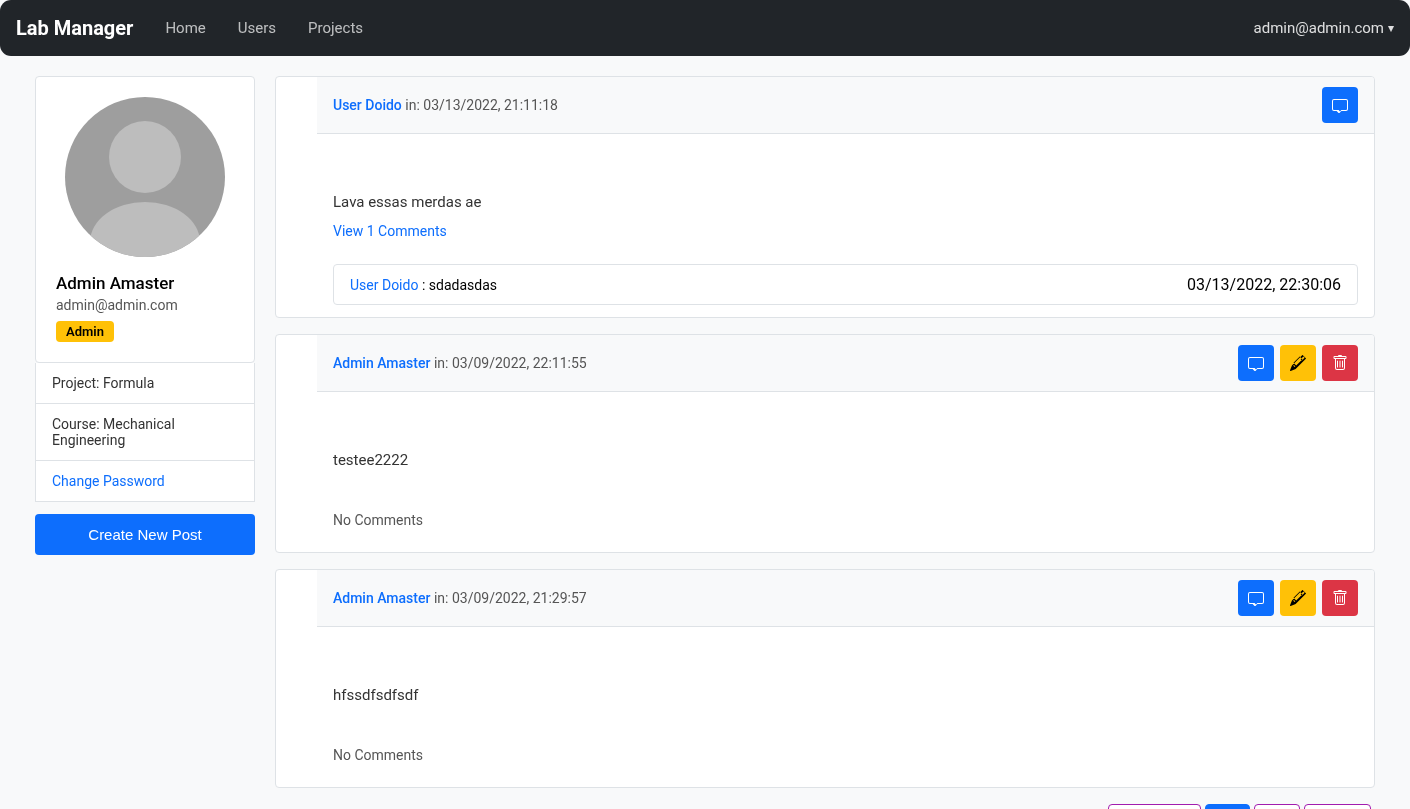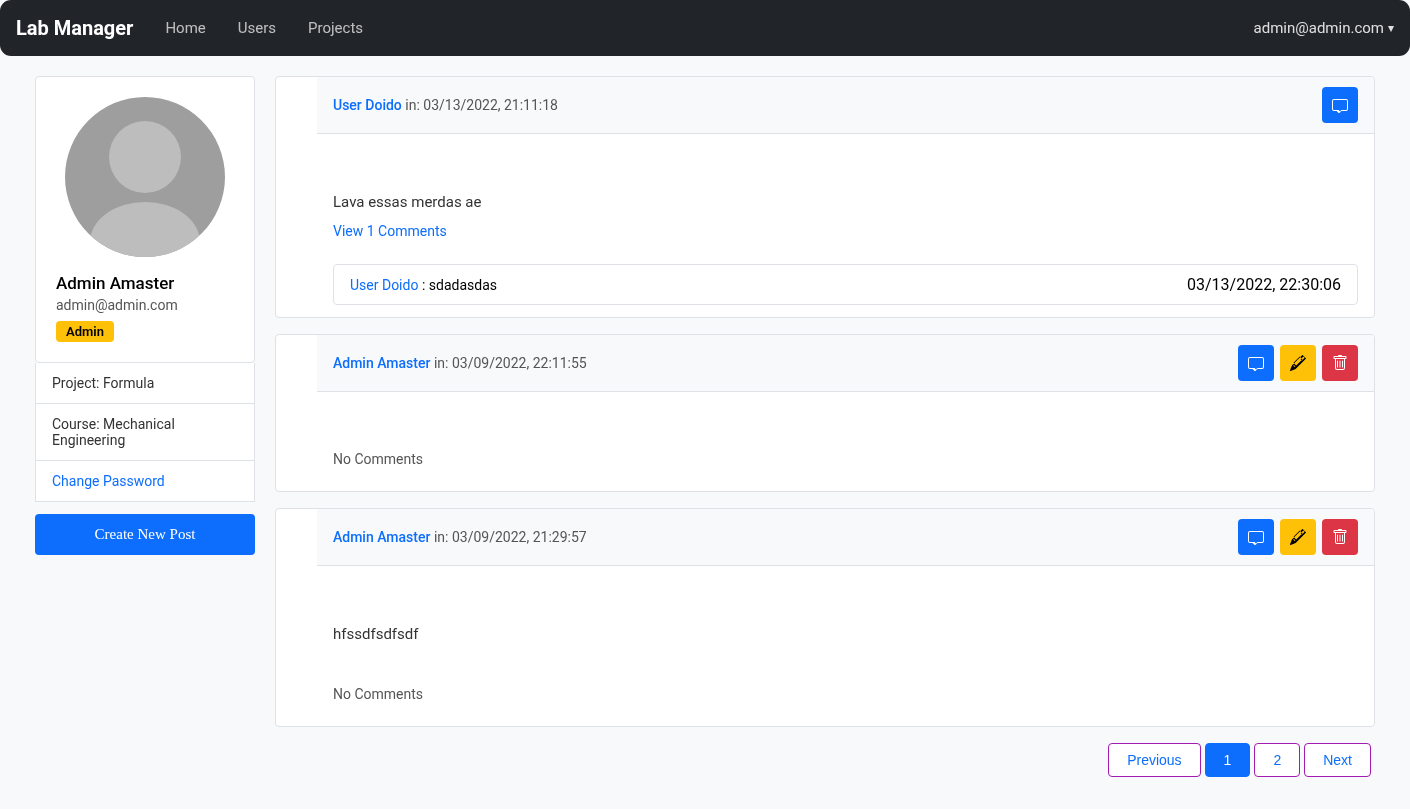--- a/index.html
+++ b/index.html
@@ -132,21 +132,20 @@
       background: #0d6efd;
       color: white;
       border: none;
       border-radius: 4px;
       padding: 12px;
       font-size: 15px;
       font-weight: 500;
       cursor: pointer;
       margin-top: 12px;
       text-align: center;
-      font-family: Liberation Serif, serif;
     }
 
     
     .posts-area {
       flex: 1;
     }
 
     
     .post-card {
       background: white;
@@ -343,20 +342,21 @@
           </button>
           <button class="btn-icon btn-red" title="Delete">
             <svg width="16" height="16" fill="white" viewBox="0 0 16 16">
               <path d="M5.5 5.5A.5.5 0 0 1 6 6v6a.5.5 0 0 1-1 0V6a.5.5 0 0 1 .5-.5zm2.5 0a.5.5 0 0 1 .5.5v6a.5.5 0 0 1-1 0V6a.5.5 0 0 1 .5-.5zm3 .5a.5.5 0 0 0-1 0v6a.5.5 0 0 0 1 0V6z"></path>
               <path fill-rule="evenodd" d="M14.5 3a1 1 0 0 1-1 1H13v9a2 2 0 0 1-2 2H5a2 2 0 0 1-2-2V4h-.5a1 1 0 0 1-1-1V2a1 1 0 0 1 1-1H6a1 1 0 0 1 1-1h2a1 1 0 0 1 1 1h3.5a1 1 0 0 1 1 1v1zM4.118 4 4 4.059V13a1 1 0 0 0 1 1h6a1 1 0 0 0 1-1V4.059L11.882 4H4.118zM2.5 3V2h11v1h-11z"></path>
             </svg>
           </button>
         </div>
       </div>
       <div class="post-body">
+        <p>testee2222</p>
         <p class="no-comments">No Comments</p>
       </div>
     </div>
 
     <div class="post-card">
       <div class="post-header">
         <div class="post-header-left">
           <a href="#">Admin Amaster</a>
           <span> in: </span>
           <span>03/09/2022, 21:29:57</span>

